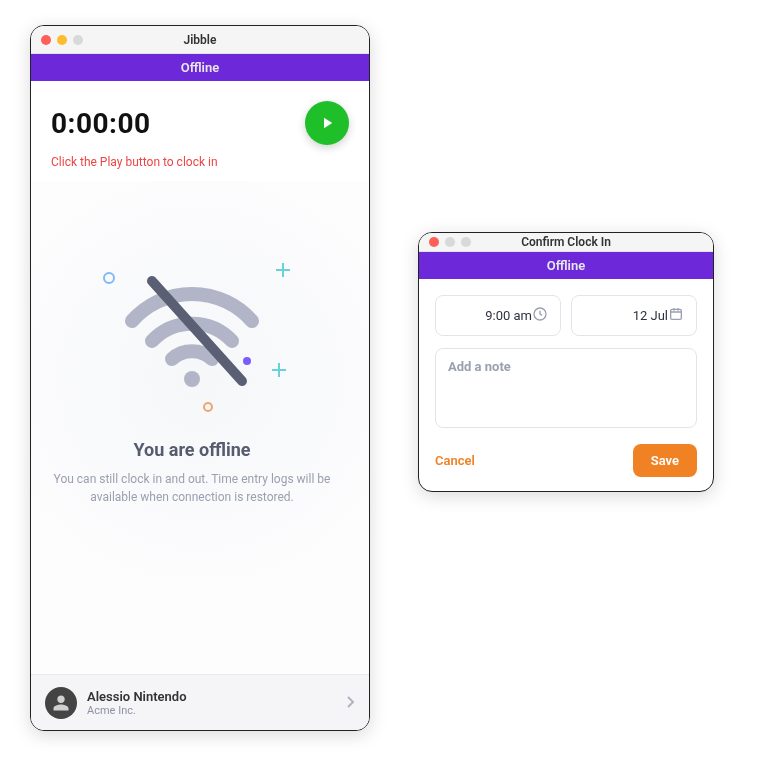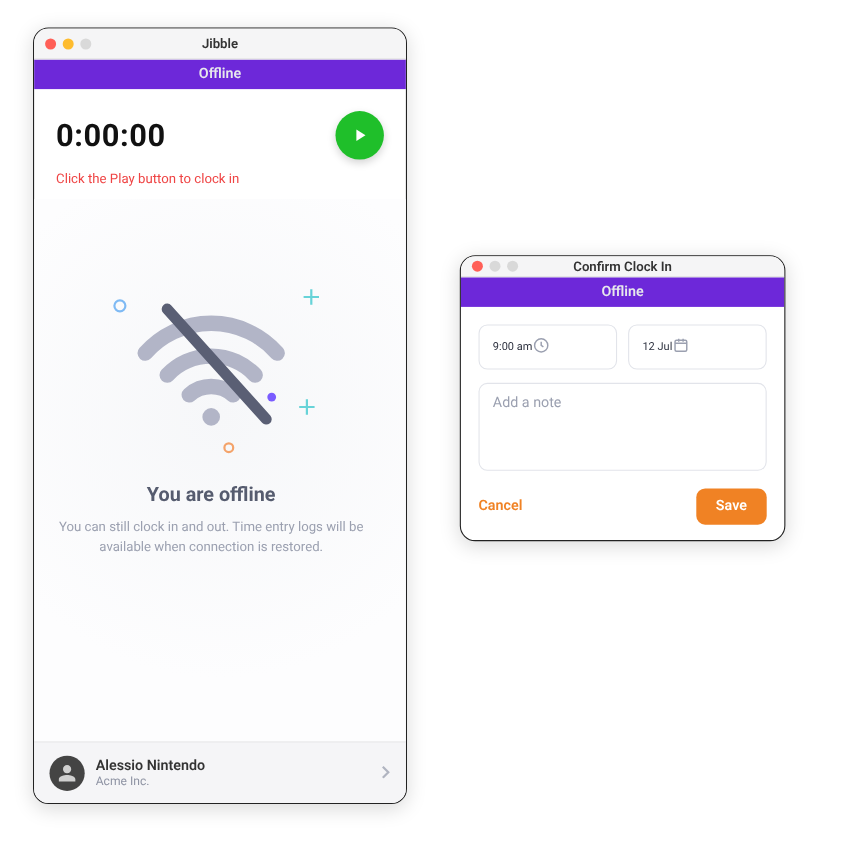--- a/index.html
+++ b/index.html
@@ -79,29 +79,29 @@
   .userinfo { flex:1; }
   .username { font-size:13px; font-weight:600; color:#333; }
   .company  { font-size:11px; color:#8e93a3; }
   .chev { color:#b0b4c0; }
 
   
   .form-body { padding:16px; display:flex; flex-direction:column; gap:12px; flex:1; }
   .row2 { display:flex; gap:10px; }
   .field {
     flex:1; border:1px solid #e2e4ea; border-radius:8px;
-    display:flex; align-items:center; justify-content:flex-start;
-    padding:10px 12px; font-size:10px; color:#2e3240;
+    display:flex; align-items:center; justify-content:flex-end;
+    padding:10px 12px; font-size:13px; color:#2e3240;
     cursor:pointer;
   }
   .field .ico { color:#9ba0b0; }
   .note {
     width:100%; border:1px solid #e2e4ea; border-radius:8px;
     padding:10px 12px; font-size:13px; height:80px; resize:none;
-    font-family:inherit; color:#0f172a;
+    font-family:inherit; color:#0f172a;font-weight:bold;
   }
   .note::placeholder { color:#9ba0b0; }
   .actions {
     display:flex; align-items:center; justify-content:space-between;
     padding: 0 16px 14px 16px;
   }
   .link-btn {
     background:none; border:none; color:#f08224; font-size:13px; font-weight:600; cursor:pointer;
   }
   .primary-btn {

